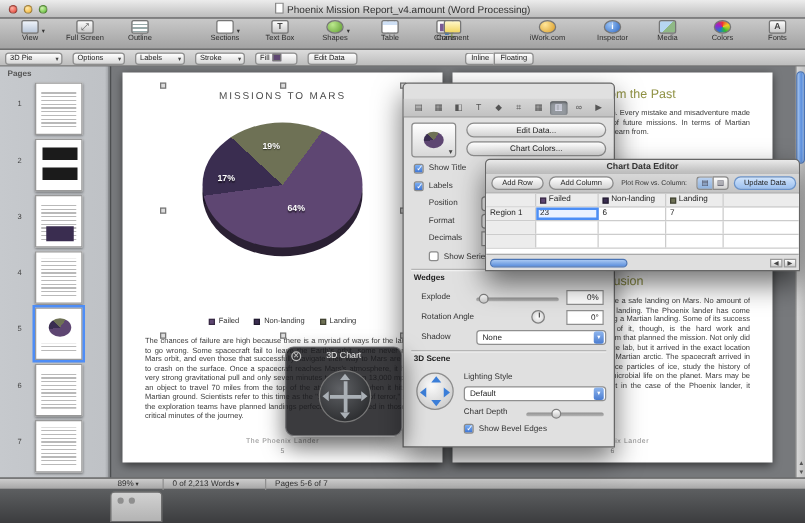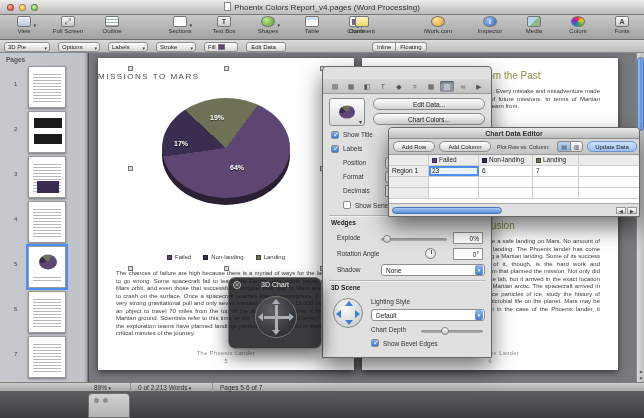--- a/index.html
+++ b/index.html
@@ -56,21 +56,21 @@
 .thnum{position:absolute;left:14px;top:16px;font-size:6px;color:#444;}
 .thumb{position:absolute;left:28px;top:1px;width:38px;height:42px;background:#fff;border:1px solid #999;box-shadow:0 1px 2px rgba(0,0,0,.4);overflow:hidden;}
 .thumb.sel{outline:2px solid #4e8df6;}
 .tlines{position:absolute;left:4px;right:4px;top:5px;bottom:5px;background:repeating-linear-gradient(#fff 0 2px,#b9b9b9 2px 3px);}
 .tblock{position:absolute;background:#1b1b1b;}
 .minipie{position:absolute;left:10px;top:6px;width:18px;height:18px;border-radius:50%;transform:scaleY(.82);}
 
 
 .canvas{position:absolute;left:89px;top:53px;width:547px;height:329px;background:#77797c;overflow:hidden;z-index:1;}
 .page{position:absolute;top:5px;width:256px;height:312px;background:#fff;box-shadow:0 2px 7px rgba(0,0,0,.6);overflow:hidden;}
-.chart-title{position:absolute;top:14px;left:0;right:0;font-size:8px;letter-spacing:1.5px;color:#4a4a4a;}
+.chart-title{position:absolute;top:14px;left:0;right:0;text-align:center;font-size:8px;letter-spacing:1.5px;color:#4a4a4a;}
 .pie-wrap{position:absolute;left:56px;top:26px;width:144px;height:132px;}
 .pie{position:absolute;left:8px;top:0;width:128px;height:128px;border-radius:50%;transform:scaleY(.78);}
 .pie.depth{top:7px;filter:brightness(.45);}
 .pie-label{position:absolute;font-size:7px;font-weight:bold;color:#fff;text-shadow:0 1px 1px rgba(0,0,0,.6);}
 .handle{position:absolute;width:5px;height:5px;background:#ddd;border:1px solid #777;z-index:3;}
 .legend{position:absolute;left:0;right:0;top:196px;display:flex;justify-content:center;gap:12px;font-size:6px;color:#333;}
 .legend .li{display:flex;align-items:center;gap:3px;}
 .sw{width:5px;height:5px;display:inline-block;border:1px solid rgba(0,0,0,.4);}
 .bodytext{position:absolute;left:18px;right:18px;font-size:6px;line-height:7.5px;color:#3c3c3c;text-align:justify;}
 .pfooter{position:absolute;left:0;right:0;text-align:center;font-size:5.5px;color:#8a8a8a;letter-spacing:.5px;}
@@ -158,21 +158,21 @@
 </style>
 </head>
 <body>
 
 <div class="screen">
 
   <div class="titlebar">
     <span class="tl r"></span>
     <span class="tl y"></span>
     <span class="tl g"></span>
-    <div class="wtitle"><span class="docicon"></span><span>Phoenix Colors Report_v4.pages (Word Processing)</span></div>
+    <div class="wtitle"><span class="docicon"></span><span>Phoenix Mission Report_v4.amount (Word Processing)</span></div>
   </div>
 
   <div class="toolbar">
     <div class="tbg" style="left:6px">
       <div class="tbi">
           <span class="ic ic-view dd"></span>
           <span class="tbl">View</span>
         </div>
       <div class="tbi">
           <span class="ic ic-fullscreen"></span>

